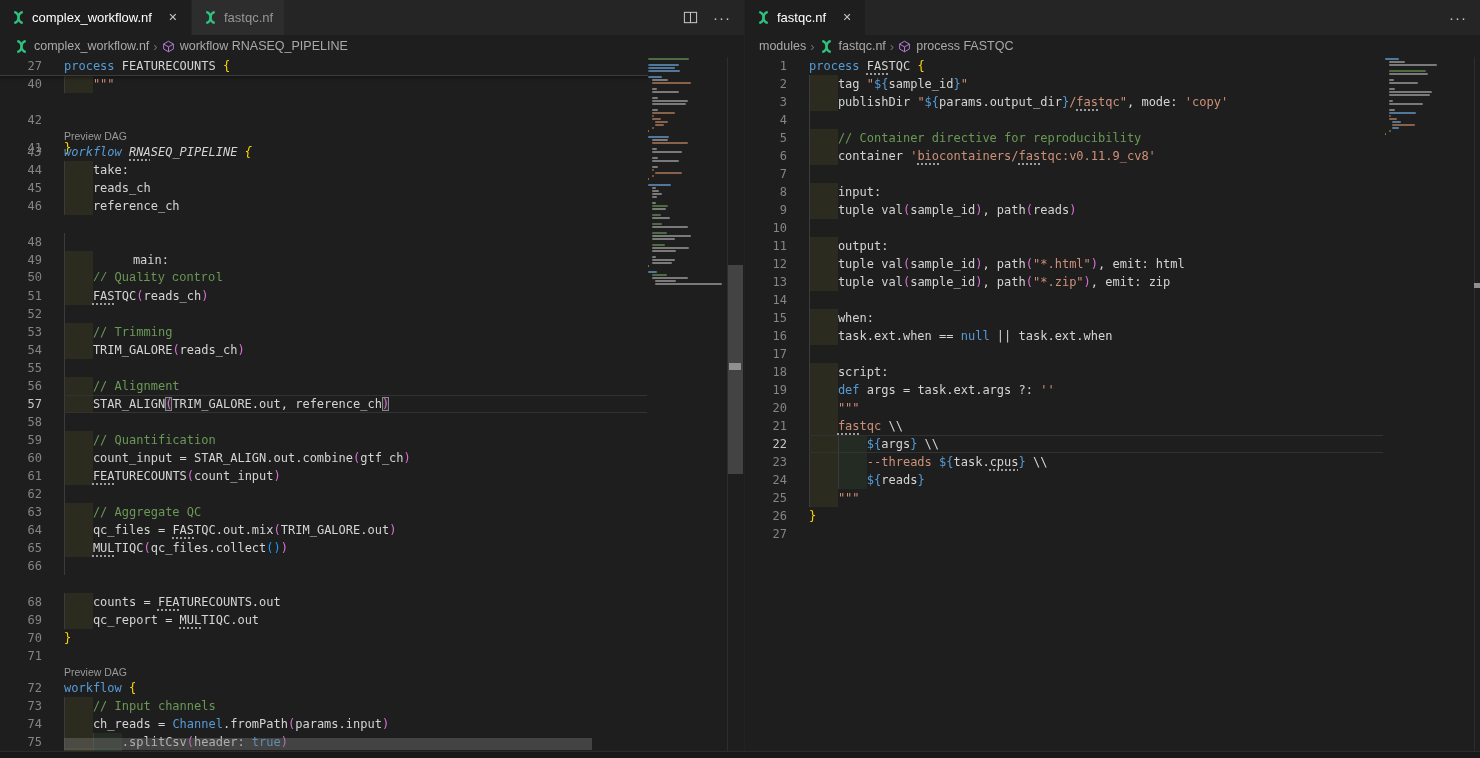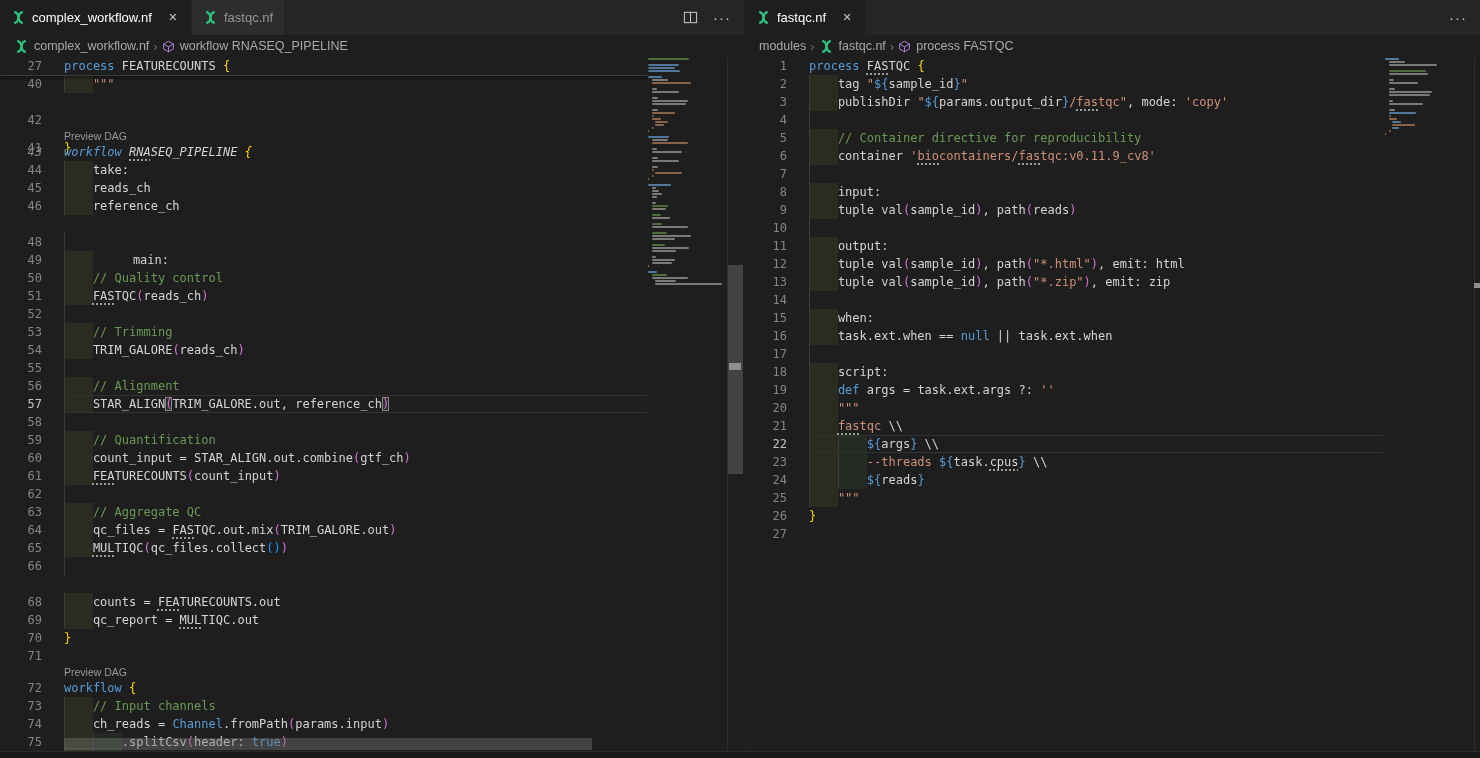--- a/index.html
+++ b/index.html
@@ -110,21 +110,21 @@
         <div class="row" style="top: 18px; width: 647px;"><div class="tint" style="left: 64px; width: 28.8996px; background: rgba(255, 255, 64, 0.06);"></div><div class="guide" style="left: 64px;"></div><span class="ln">40</span><span class="content" style="left: 92.8996px;"><span class="tk-st">"""</span></span></div>
         <div class="row" style="top: 36px; width: 647px; margin-top: 46px;"><span class="ln">41</span><span class="content" style="left: 64px;"><span class="tk-b1">}</span></span></div>
         <div class="row" style="top: 54px; width: 647px;"><span class="ln">42</span><span class="content" style="left: 64px;"></span></div>
         <div class="lens" style="top: 72px;">Preview DAG</div>
         <div class="row" style="top: 86px; width: 647px; font-style: italic;"><span class="ln">43</span><span class="content" style="left: 64px;"><span class="tk-kw">workflow</span><span class="tk-ws"> </span><span class="tk-id tk-du">RNA</span><span class="tk-id">SEQ_PIPELINE </span><span class="tk-b1">{</span></span></div>
         <div class="row" style="top: 104px; width: 647px;"><div class="tint" style="left: 64px; width: 28.8996px; background: rgba(255, 255, 64, 0.06);"></div><div class="guide" style="left: 64px;"></div><span class="ln">44</span><span class="content" style="left: 92.8996px;"><span class="tk-id">take:</span></span></div>
         <div class="row" style="top: 122px; width: 647px;"><div class="tint" style="left: 64px; width: 28.8996px; background: rgba(255, 255, 64, 0.06);"></div><div class="guide" style="left: 64px;"></div><span class="ln">45</span><span class="content" style="left: 92.8996px;"><span class="tk-id">reads_ch</span></span></div>
         <div class="row" style="top: 140px; width: 647px;"><div class="tint" style="left: 64px; width: 28.8996px; background: rgba(255, 255, 64, 0.06);"></div><div class="guide" style="left: 64px;"></div><span class="ln">46</span><span class="content" style="left: 92.8996px;"><span class="tk-id">reference_ch</span></span></div>
         <div class="row" style="top: 176px; width: 647px;"><div class="guide" style="left: 64px;"></div><span class="ln">48</span><span class="content" style="left: 64px;"></span></div>
         <div class="row" style="top: 194px; width: 647px;"><div class="tint" style="left: 64px; width: 28.8996px; background: rgba(255, 255, 64, 0.06);"></div><div class="guide" style="left: 64px;"></div><span class="ln">49</span><span class="content" style="left: 92.8996px; margin-left: 40px;"><span class="tk-id">main:</span></span></div>
-        <div class="row" style="top: 212px; width: 647px;"><div class="tint" style="left: 64px; width: 28.8996px; background: rgba(255, 255, 64, 0.06);"></div><div class="guide" style="left: 64px;"></div><span class="ln">50</span><span class="content" style="left: 92.8996px;"><span class="tk-cm">// Quality control</span></span></div>
+        <div class="row" style="top: 212px; width: 647px; font-family: Liberation Mono, monospace;"><div class="tint" style="left: 64px; width: 28.8996px; background: rgba(255, 255, 64, 0.06);"></div><div class="guide" style="left: 64px;"></div><span class="ln">50</span><span class="content" style="left: 92.8996px;"><span class="tk-cm">// Quality control</span></span></div>
         <div class="row" style="top: 230px; width: 647px;"><div class="tint" style="left: 64px; width: 28.8996px; background: rgba(255, 255, 64, 0.06);"></div><div class="guide" style="left: 64px;"></div><span class="ln">51</span><span class="content" style="left: 92.8996px;"><span class="tk-id tk-du">FAS</span><span class="tk-id">TQC</span><span class="tk-b2">(</span><span class="tk-id">reads_ch</span><span class="tk-b2">)</span></span></div>
         <div class="row" style="top: 248px; width: 647px;"><div class="guide" style="left: 64px;"></div><span class="ln">52</span><span class="content" style="left: 64px;"></span></div>
         <div class="row" style="top: 266px; width: 647px;"><div class="tint" style="left: 64px; width: 28.8996px; background: rgba(255, 255, 64, 0.06);"></div><div class="guide" style="left: 64px;"></div><span class="ln">53</span><span class="content" style="left: 92.8996px;"><span class="tk-cm">// Trimming</span></span></div>
         <div class="row" style="top: 284px; width: 647px;"><div class="tint" style="left: 64px; width: 28.8996px; background: rgba(255, 255, 64, 0.06);"></div><div class="guide" style="left: 64px;"></div><span class="ln">54</span><span class="content" style="left: 92.8996px;"><span class="tk-id">TRIM_GALORE</span><span class="tk-b2">(</span><span class="tk-id">reads_ch</span><span class="tk-b2">)</span></span></div>
         <div class="row" style="top: 302px; width: 647px;"><div class="guide" style="left: 64px;"></div><span class="ln">55</span><span class="content" style="left: 64px;"></span></div>
         <div class="row" style="top: 320px; width: 647px;"><div class="tint" style="left: 64px; width: 28.8996px; background: rgba(255, 255, 64, 0.06);"></div><div class="guide" style="left: 64px;"></div><span class="ln">56</span><span class="content" style="left: 92.8996px;"><span class="tk-cm">// Alignment</span></span></div>
         <div class="row" style="top: 338px; width: 647px;"><div class="tint" style="left: 64px; width: 28.8996px; background: rgba(255, 255, 64, 0.06);"></div><div class="guide" style="left: 64px;"></div><div class="curline" style="width: 583px;"></div><span class="ln act">57</span><span class="content" style="left: 92.8996px;"><span class="tk-id">STAR_ALIGN</span><span class="tk-b2 tk-bm">(</span><span class="tk-id">TRIM_GALORE.out, reference_ch</span><span class="tk-b2 tk-bm">)</span></span></div>
         <div class="row" style="top: 356px; width: 647px;"><div class="guide" style="left: 64px;"></div><span class="ln">58</span><span class="content" style="left: 64px;"></span></div>
         <div class="row" style="top: 374px; width: 647px;"><div class="tint" style="left: 64px; width: 28.8996px; background: rgba(255, 255, 64, 0.06);"></div><div class="guide" style="left: 64px;"></div><span class="ln">59</span><span class="content" style="left: 92.8996px;"><span class="tk-cm">// Quantification</span></span></div>
         <div class="row" style="top: 392px; width: 647px;"><div class="tint" style="left: 64px; width: 28.8996px; background: rgba(255, 255, 64, 0.06);"></div><div class="guide" style="left: 64px;"></div><span class="ln">60</span><span class="content" style="left: 92.8996px;"><span class="tk-id">count_input = STAR_ALIGN.out.combine</span><span class="tk-b2">(</span><span class="tk-id">gtf_ch</span><span class="tk-b2">)</span></span></div>

